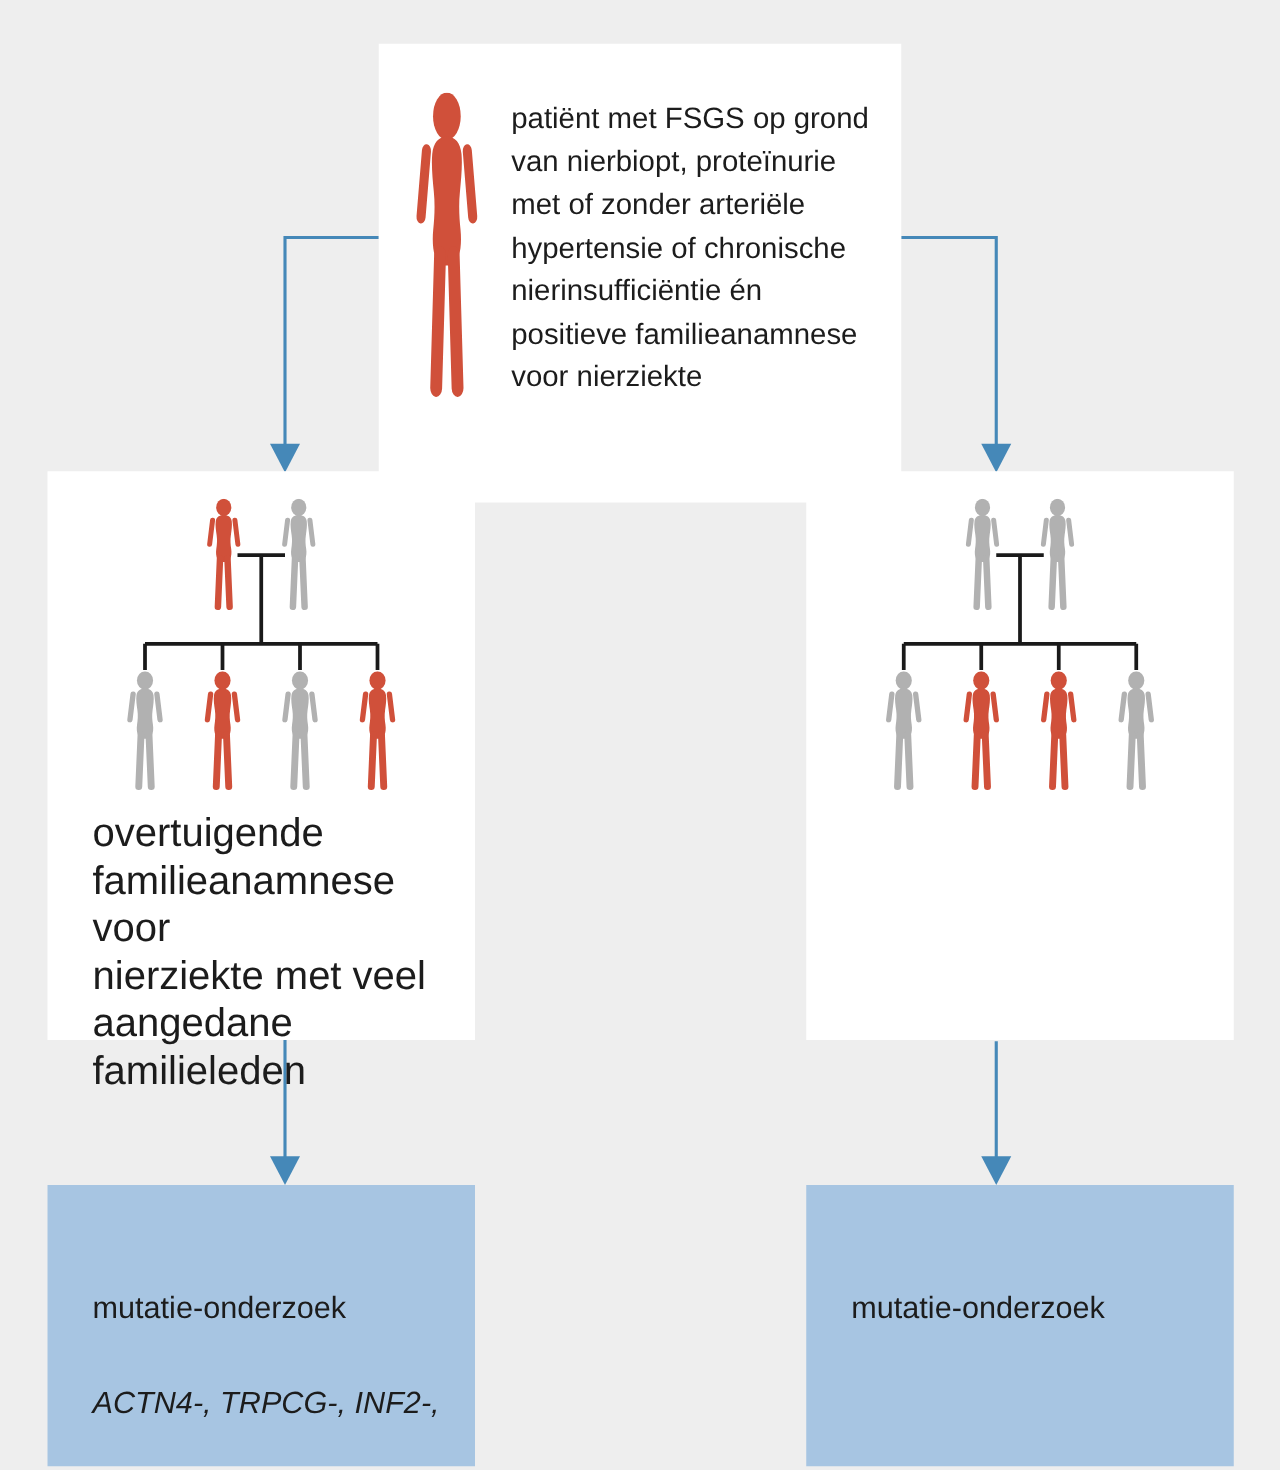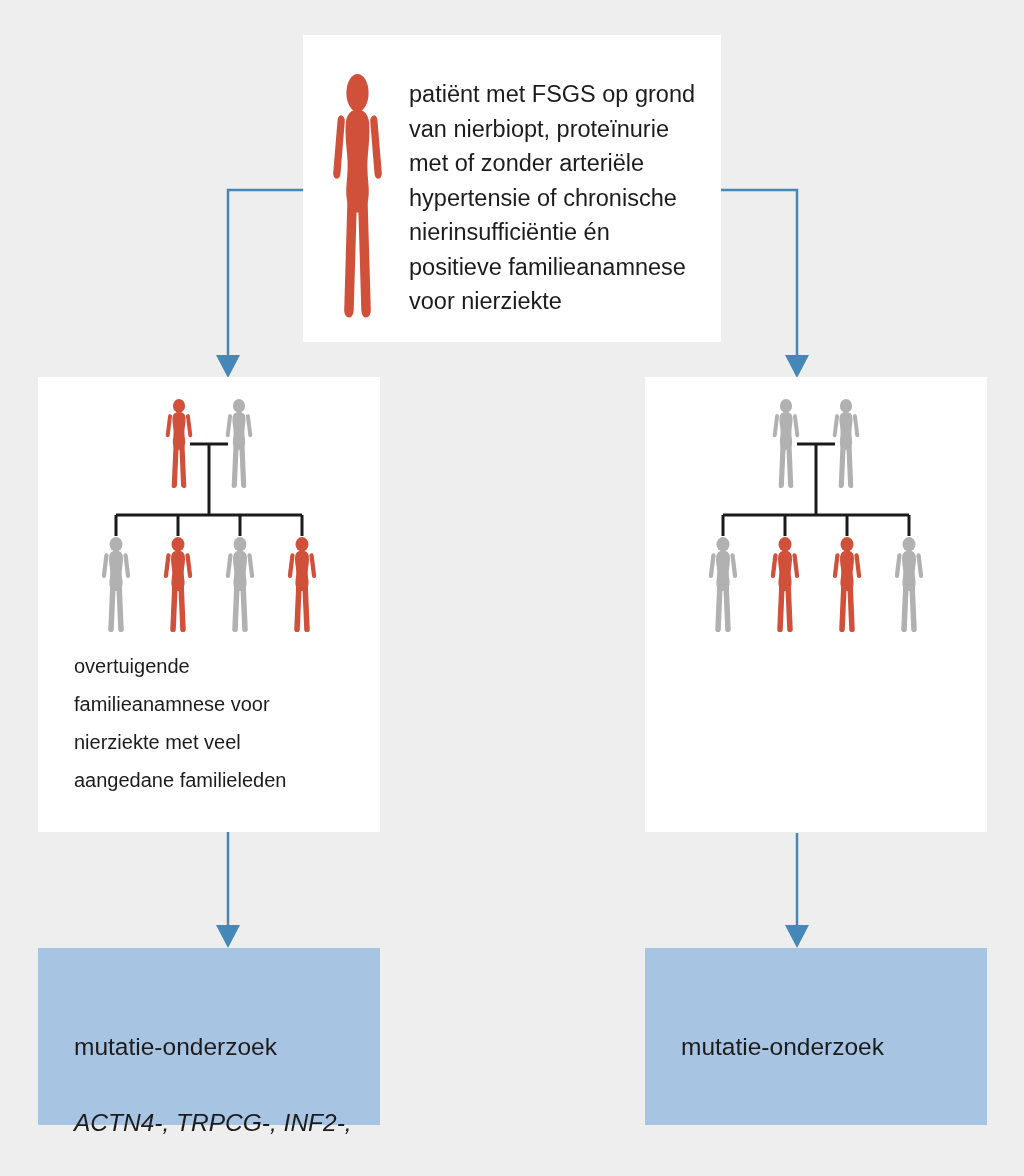--- a/index.html
+++ b/index.html
@@ -4,27 +4,27 @@
 <style>
   :root{
     --background:#eeeeee; --box-white:#ffffff; --box-blue:#a7c5e2;
     --arrow-blue:#4588b8; --affected-red:#d0503a; --unaffected-gray:#b1b1b1;
     --pedigree-line:#1a1a1a; --text:#1c1c1c;
   }
   *{margin:0;padding:0;box-sizing:border-box;}
   body{background:var(--background);font-family:"Liberation Sans",sans-serif;}
   .canvas{position:relative;width:1024px;height:1176px;background:var(--background);overflow:hidden;}
   .box{position:absolute;background:var(--box-white);}
-  .box.top{left:303px;top:35px;width:418px;height:307px;}
+  .box.top{left:303px;top:35px;width:418px;height:367px;}
   .box.mid{top:377px;width:342px;height:455px;}
-  .box.blue{top:948px;width:342px;height:177px;background:var(--box-blue);}
+  .box.blue{top:948px;width:342px;height:225px;background:var(--box-blue);}
   .pos-l{left:38px;} .pos-r{left:645px;}
   .txt{color:var(--text);white-space:pre-line;}
   .top .txt{position:absolute;left:106px;top:42px;font-size:23.5px;line-height:34.5px;}
-  .mid .txt{position:absolute;left:36px;top:270px;font-size:20px;line-height:38px;}
+  .mid .txt{position:absolute;left:36px;top:270px;font-size:32px;line-height:38px;}
   .blue .txt{position:absolute;left:36px;top:42px;font-size:24.5px;line-height:38px;}
   .it{font-style:italic;margin-top:44px;}
   .arrows{position:absolute;left:0;top:0;pointer-events:none;}
   .arrows path{stroke:var(--arrow-blue);stroke-width:2.5;fill:none;}
   .arrows polygon{fill:var(--arrow-blue);}
   .bigperson{position:absolute;left:26px;top:39px;width:57px;height:246px;}
   .bigperson use{fill:var(--affected-red);}
   .pedigree{position:absolute;left:0;top:0;width:342px;height:260px;}
   .pedigree line{stroke:var(--pedigree-line);stroke-width:3;}
   .defs{position:absolute;width:0;height:0;}

